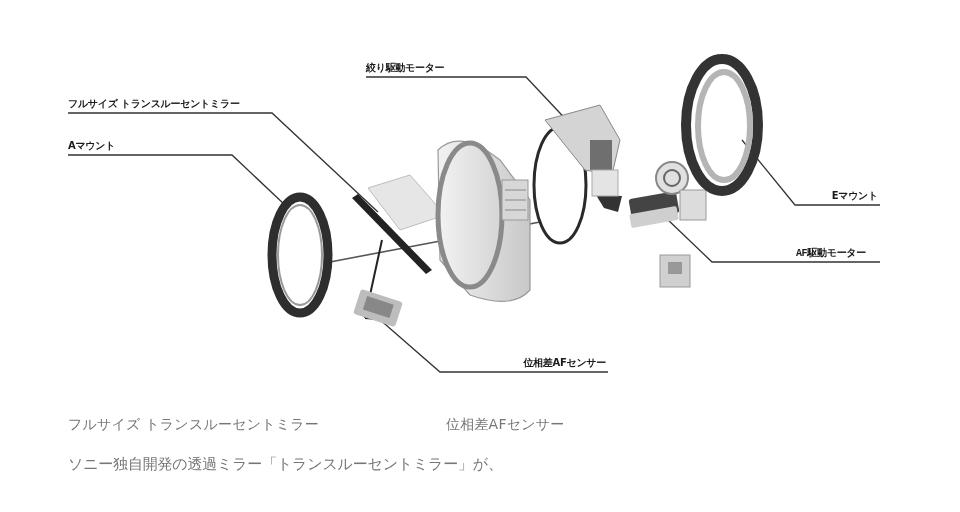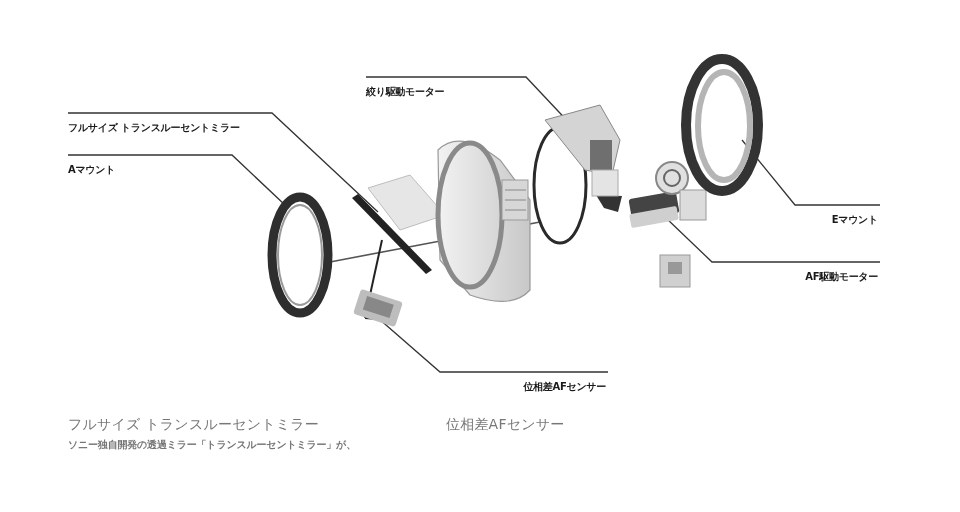--- a/index.html
+++ b/index.html
@@ -1,24 +1,24 @@
 <!DOCTYPE html>
 <html><head>
 <meta charset="utf-8">
 <style>
   html, body { margin:0; padding:0; background:#ffffff; }
   body { width:960px; height:512px; position:relative; overflow:hidden;
          font-family:"DejaVu Sans", sans-serif; color:#222; }
   .diagram { position:absolute; left:0; top:0; width:960px; height:400px; }
   .label { position:absolute; font-size:10px; font-weight:bold; color:#1a1a1a;
-           white-space:nowrap; letter-spacing:-0.3px;margin-top:24px; }
+           white-space:nowrap; letter-spacing:-0.3px; }
   .label.right { text-align:center; }
   .caption { position:absolute; top:416px; }
   .caption .title { font-size:14px; color:#777; letter-spacing:0.2px; white-space:nowrap; }
-  .caption .body { font-size:10px; color:#777; margin-top:4px; white-space:nowrap; letter-spacing:-0.2px;font-weight:bold; }
+  .caption .body { font-size:15px; color:#777; margin-top:21px; white-space:nowrap; letter-spacing:-0.2px; }
 </style>
 </head>
 <body>
 
 <div class="diagram">
   <svg width="960" height="400" viewBox="0 0 960 400">
     <defs>
       <linearGradient id="metal" x1="0" y1="0" x2="1" y2="1">
         <stop offset="0" stop-color="#e8e8e8"></stop>
         <stop offset="0.5" stop-color="#bdbdbd"></stop>
@@ -90,21 +90,21 @@
     <g>
       <ellipse cx="722" cy="125" rx="36" ry="66" fill="none" stroke="#333" stroke-width="10"></ellipse>
       <ellipse cx="724" cy="126" rx="26" ry="54" fill="none" stroke="#b5b5b5" stroke-width="6"></ellipse>
     </g>
   </svg>
 
   <div class="label" style="left:68px; top:97px;">フルサイズ トランスルーセントミラー</div>
   <div class="label" style="left:68px; top:139px;text-align:center;">Aマウント</div>
   <div class="label" style="left:366px; top:61px;">絞り駆動モーター</div>
   <div class="label right" style="right:82px; top:189px;">Eマウント</div>
-  <div class="label right" style="right:82px; top:246px;">AF駆動モーター</div>
+  <div class="label right" style="right:94px; top:246px;font-family:Liberation Mono, monospace;">AF駆動モーター</div>
   <div class="label right" style="right:354px; top:356px;">位相差AFセンサー</div>
 </div>
 
 <div class="caption" style="left:68px;">
   <div class="title">フルサイズ トランスルーセントミラー</div>
   <div class="body">ソニー独自開発の透過ミラー「トランスルーセントミラー」が、</div>
 </div>
 
 <div class="caption" style="left:446px;">
   <div class="title">位相差AFセンサー</div>

